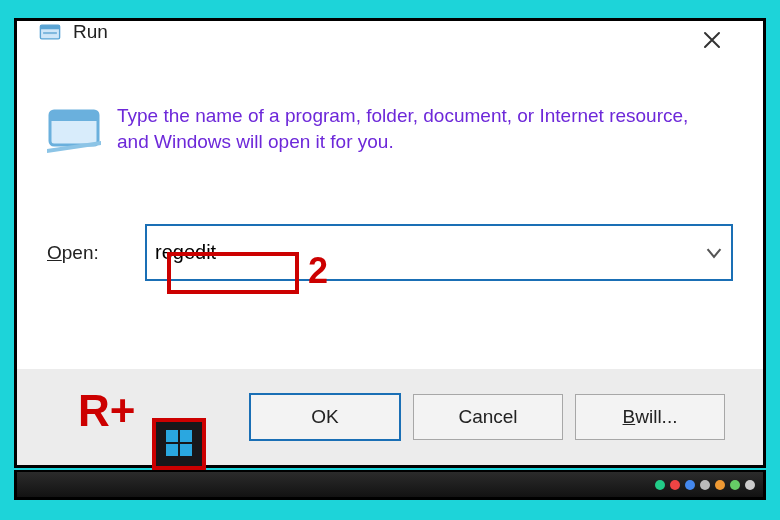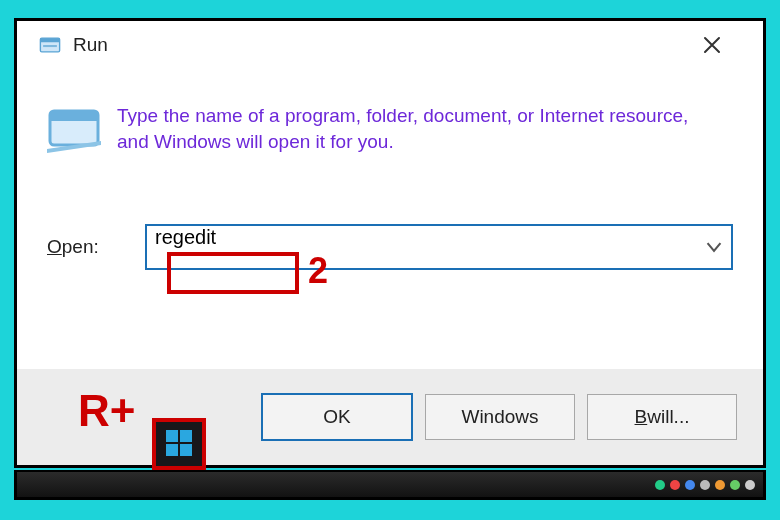--- a/index.html
+++ b/index.html
@@ -14,21 +14,21 @@
   .frame{
     position:absolute;left:14px;top:18px;
     width:752px;height:450px;
     background:#fff;
     border:3px solid #000;
     box-sizing:border-box;
   }
   
   .titlebar{
     height:48px;
-    display:flex;align-items:center;
+    display:flex;align-items:flex-start;
     padding:0 32px 0 22px;
   }
   .title-icon{width:22px;height:22px;margin-right:12px;display:inline-block}
   .title-text{font-size:19px;color:#222}
   .close{
     margin-left:auto;
     width:38px;height:38px;
     display:flex;align-items:center;justify-content:center;
     font-size:22px;line-height:1;color:#333;cursor:pointer;
     font-family:Arial,sans-serif;
@@ -42,35 +42,35 @@
   .info-text{font-size:19px;line-height:1.35;color:#6d28d9;max-width:600px}
   
   .openrow{
     display:flex;align-items:center;margin-top:69px;
   }
   .open-label{font-size:19px;width:98px}
   .open-label .u{text-decoration:underline}
   .combo{
     flex:1;position:relative;
     border:2px solid #1a6fb5;
-    height:46px;box-sizing:border-box;
+    height:57px;box-sizing:border-box;
     background:#fff;
-    display:flex;align-items:flex-start;padding:0 36px 0 8px;
+    display:flex;align-items:center;padding:0 36px 0 8px;
   }
   .combo .value{font-size:20px;color:#000}
   .combo .chev{
     position:absolute;right:8px;top:50%;transform:translateY(-50%);
     width:18px;height:18px;display:flex;align-items:center;justify-content:center;
   }
   
   .footer{
     position:absolute;left:0;right:0;bottom:0;height:96px;
     background:#ececec;
     display:flex;align-items:center;justify-content:flex-end;
-    padding-right:26px;gap:12px;
+    padding-right:38px;gap:12px;
   }
   .btn{
     min-width:148px;height:44px;
     background:#f3f3f3;border:1px solid #a7a7a7;
     font-size:19px;color:#222;
     display:flex;align-items:center;justify-content:center;
     cursor:pointer;user-select:none;
   }
   .btn.primary{border:2px solid #1a6fb5}
   .btn .u{text-decoration:underline}
@@ -146,21 +146,21 @@
         </span>
       </div>
     </div>
   </div>
 
   <div class="footer">
     <div class="btn primary">
         <span>OK</span>
       </div>
     <div class="btn">
-        <span>Windows</span>
+        <span>Cancel</span>
       </div>
     <div class="btn">
         <span class="u">B</span>
         <span>will...</span>
       </div>
   </div>
 
 </div>
 
 <div class="anno-box1" style="left:167px;top:252px;width:132px;height:42px"></div>

